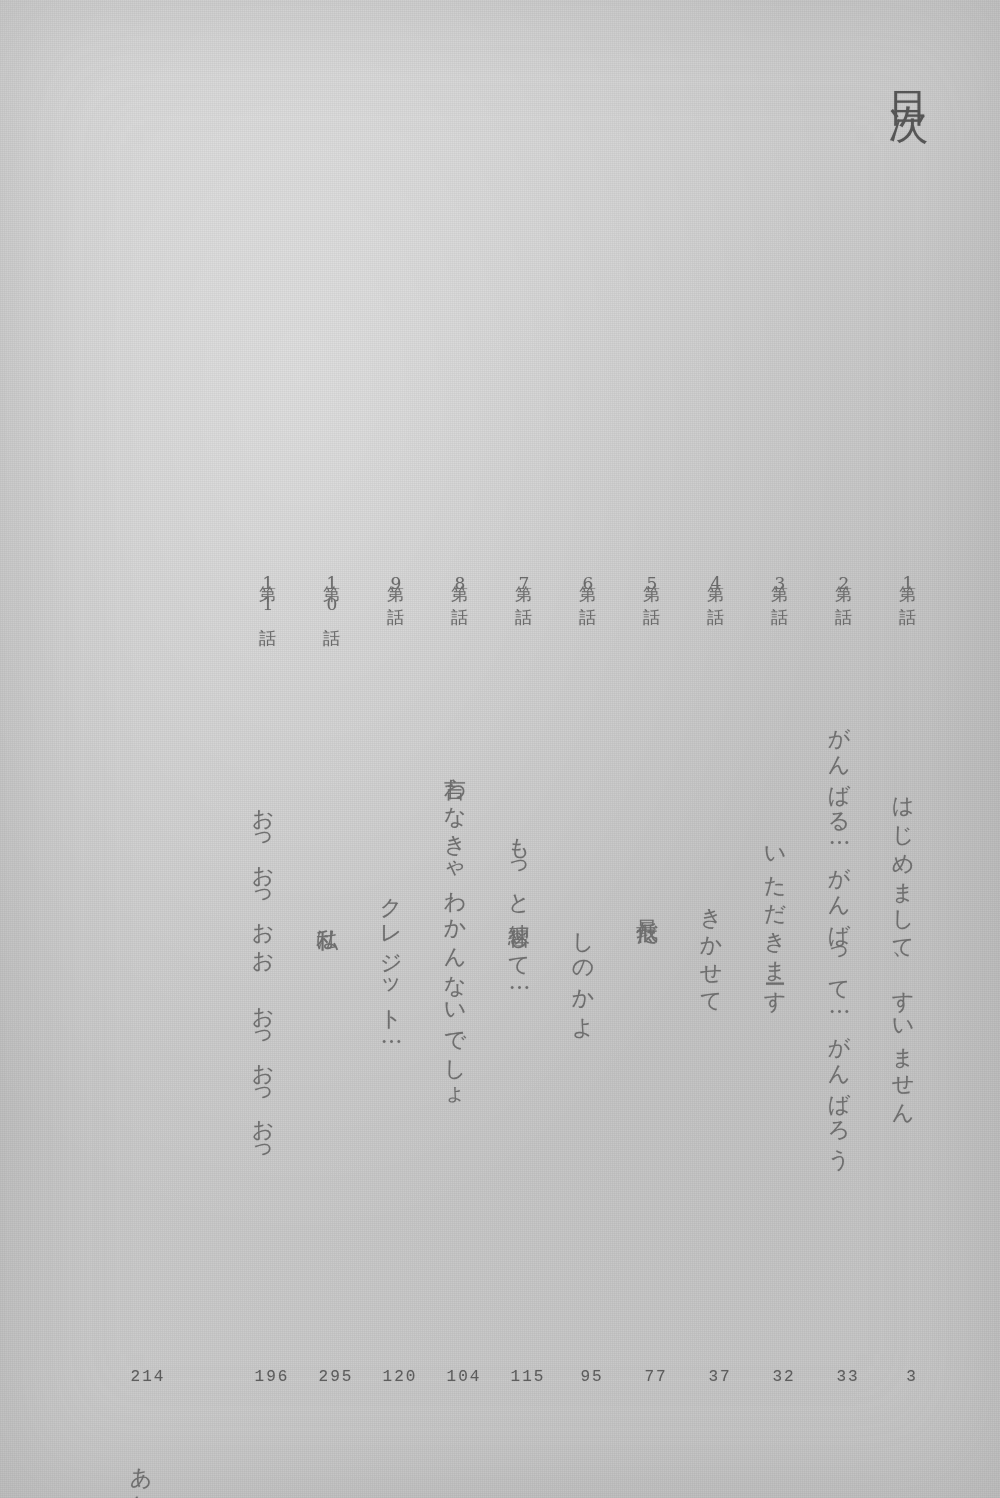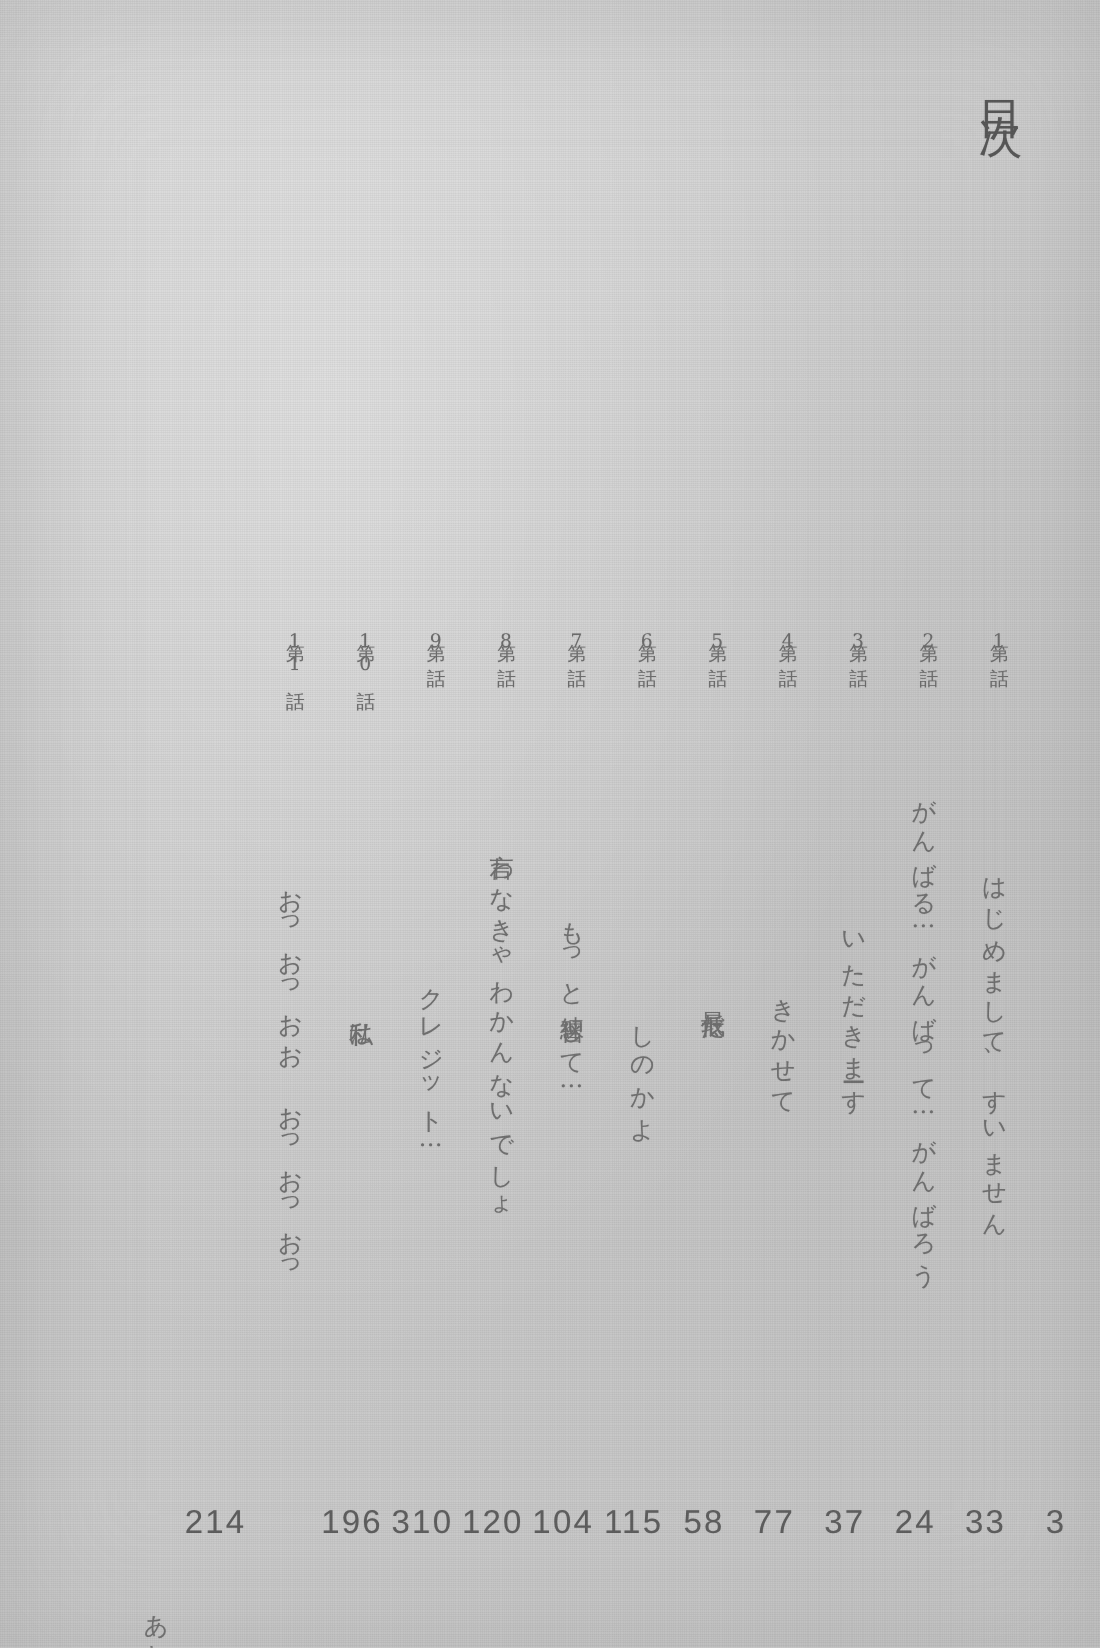--- a/index.html
+++ b/index.html
@@ -83,28 +83,27 @@
     font-size: 22px;
     letter-spacing: 3px;
     line-height: 1.0;
     white-space: nowrap;
     color: #717171;
   }
 
   .pagenum {
     position: absolute;
     top: 1368px;
-    font-size: 30px;
+    font-size: 16px;
     letter-spacing: 2px;
     color: #5f5f5f;
-    font-family: Liberation Sans, sans-serif;
+    font-family: Liberation Mono, monospace;
     text-align: center;
     transform: translateX(-50%);
     text-shadow: 0 0 1px rgba(140,140,140,0.4);
-    margin-left: 48px;
   }
 
   .afterword-chap {
     position: absolute;
     top: 880px;
     right: 0;
     font-size: 22px;
     letter-spacing: 3px;
     line-height: 1.0;
     white-space: nowrap;
@@ -165,25 +164,25 @@
         <div class="ttl vert" style="top: 222px;">おっおっおお おっおっおっ</div>
       </div>
       <div class="entry" style="right: 848px;">
         <div class="afterword-chap vert">あとがき</div>
       </div>
     </div>
 
   <div id="pagenums">
       <div class="pagenum" style="left: 912px;">3</div>
       <div class="pagenum" style="left: 848px;">33</div>
-      <div class="pagenum" style="left: 784px;">24</div>
+      <div class="pagenum" style="left: 784px;">32</div>
       <div class="pagenum" style="left: 720px;">37</div>
       <div class="pagenum" style="left: 656px;">77</div>
-      <div class="pagenum" style="left: 592px;">58</div>
+      <div class="pagenum" style="left: 592px;">95</div>
       <div class="pagenum" style="left: 528px; text-align: center;">115</div>
       <div class="pagenum" style="left: 464px;">104</div>
       <div class="pagenum" style="left: 400px;">120</div>
-      <div class="pagenum" style="left: 336px;">310</div>
+      <div class="pagenum" style="left: 336px;">295</div>
       <div class="pagenum" style="left: 272px; text-align: center;">196</div>
       <div class="pagenum" style="left: 148px;">214</div>
     </div>
 
 </div>
 
 </body></html>

